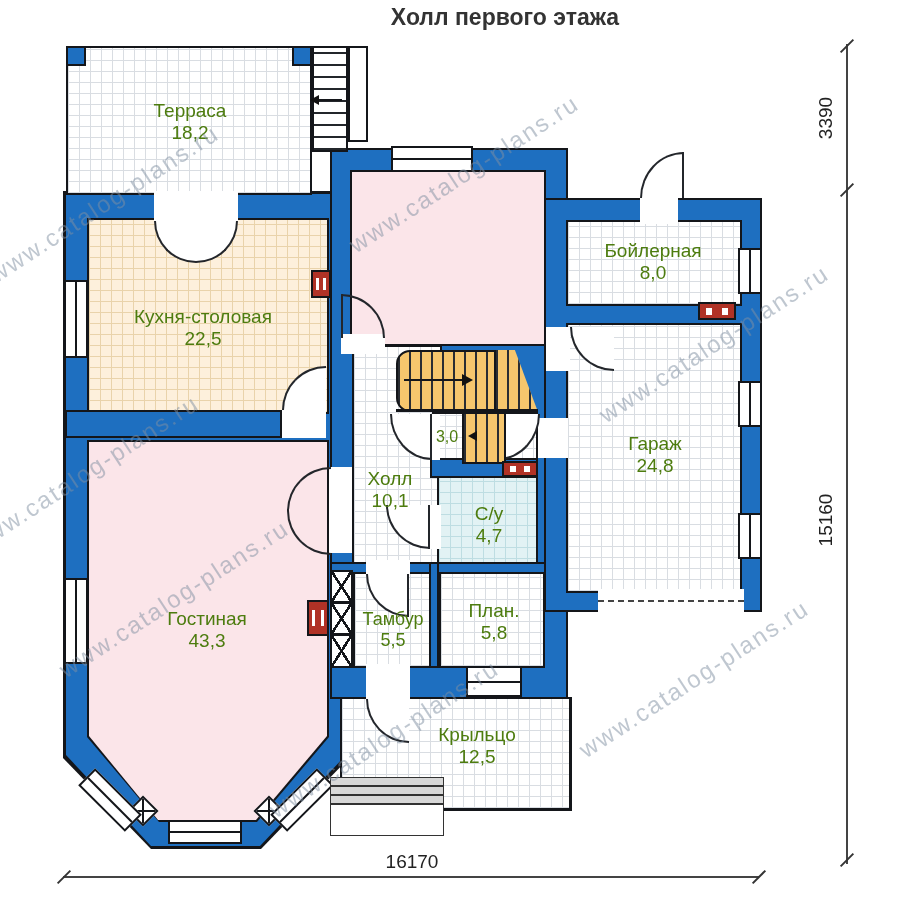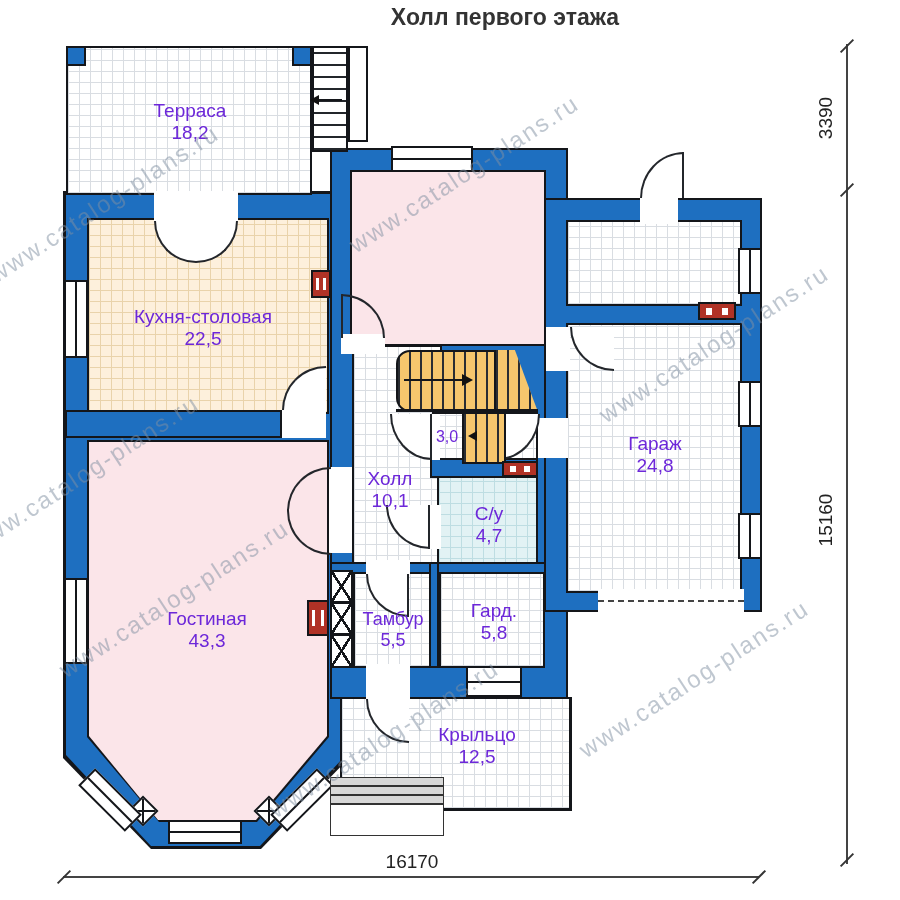--- a/index.html
+++ b/index.html
@@ -13,21 +13,21 @@
     background-image:repeating-linear-gradient(0deg,var(--grid-line,#d9dde2) 0 1px,transparent 1px 11px),
                      repeating-linear-gradient(90deg,var(--grid-line,#d9dde2) 0 1px,transparent 1px 11px);}
   .grid-b{background-color:var(--room-beige,#fdf0dc);
     background-image:repeating-linear-gradient(0deg,var(--grid-beige-line,#e9d3ab) 0 1px,transparent 1px 11px),
                      repeating-linear-gradient(90deg,var(--grid-beige-line,#e9d3ab) 0 1px,transparent 1px 11px);}
   .grid-c{background-color:var(--room-cyan,#e2f2f4);
     background-image:repeating-linear-gradient(0deg,var(--grid-cyan-line,#bedde2) 0 1px,transparent 1px 11px),
                      repeating-linear-gradient(90deg,var(--grid-cyan-line,#bedde2) 0 1px,transparent 1px 11px);}
   .pinkbg{background:var(--room-pink,#fbe5e9);}
   .rlabel{position:absolute;transform:translate(-50%,-50%);text-align:center;font-size:19px;
-          line-height:1.18;color:#6d28d9;z-index:40;white-space:nowrap;}
+          line-height:1.18;color:#4d7c0f;z-index:40;white-space:nowrap;}
   .rlabel.wrap{white-space:normal;width:140px;}
   .win{position:absolute;background:#fff;border:2px solid #14161a;box-sizing:border-box;z-index:30;}
   .win-v::after{content:"";position:absolute;top:0;bottom:0;left:50%;width:2px;margin-left:-1px;background:#14161a;}
   .win-h::after{content:"";position:absolute;left:0;right:0;top:50%;height:2px;margin-top:-1px;background:#14161a;}
   .gap{position:absolute;background:#fff;z-index:28;}
   .door{position:absolute;box-sizing:border-box;border:0 solid #23262b;z-index:32;}
   .xbox{position:absolute;background-color:#fff;border:2px solid #14161a;box-sizing:border-box;z-index:30;
     background-image:linear-gradient(to top right,transparent 46%,#14161a 46% 54%,transparent 54%),
                      linear-gradient(to bottom right,transparent 46%,#14161a 46% 54%,transparent 54%);}
   .stair{position:absolute;background-color:var(--stair,#f6c66d);
@@ -176,20 +176,24 @@
   <div class="step" style="left:330px;top:804px;width:114px;height:32px;background:#fff;"></div>
 
   <div class="rlabel" style="left:190px;top:122px;">
     <span>Терраса</span><br>
     <span>18,2</span>
   </div>
   <div class="rlabel wrap" style="left:203px;top:328px;text-align:center;">
     <span>Кухня-столовая</span><br>
     <span>22,5</span>
   </div>
+  <div class="rlabel" style="left:653px;top:262px;">
+    <span>Бойлерная</span><br>
+    <span>8,0</span>
+  </div>
   <div class="rlabel" style="left:655px;top:455px;">
     <span>Гараж</span><br>
     <span>24,8</span>
   </div>
   <div class="rlabel" style="left:390px;top:490px;">
     <span>Холл</span><br>
     <span>10,1</span>
   </div>
   <div class="rlabel" style="left:447px;top:437px;font-size:16px;">
     <span>3,0</span>
@@ -200,21 +204,21 @@
   </div>
   <div class="rlabel" style="left:207px;top:630px;">
     <span>Гостиная</span><br>
     <span>43,3</span>
   </div>
   <div class="rlabel" style="left:393px;top:630px;font-size:18px;">
     <span>Тамбур</span><br>
     <span>5,5</span>
   </div>
   <div class="rlabel" style="left:494px;top:622px;">
-    <span>Гард.</span><br>
+    <span>План.</span><br>
     <span>5,8</span>
   </div>
   <div class="rlabel" style="left:477px;top:746px;">
     <span>Крыльцо</span><br>
     <span>12,5</span>
   </div>
 
   <div class="dline" style="left:846px;top:44px;width:2px;height:820px;"></div>
   <div class="tick" style="left:838px;top:45px;"></div>
   <div class="tick" style="left:838px;top:189px;"></div>

